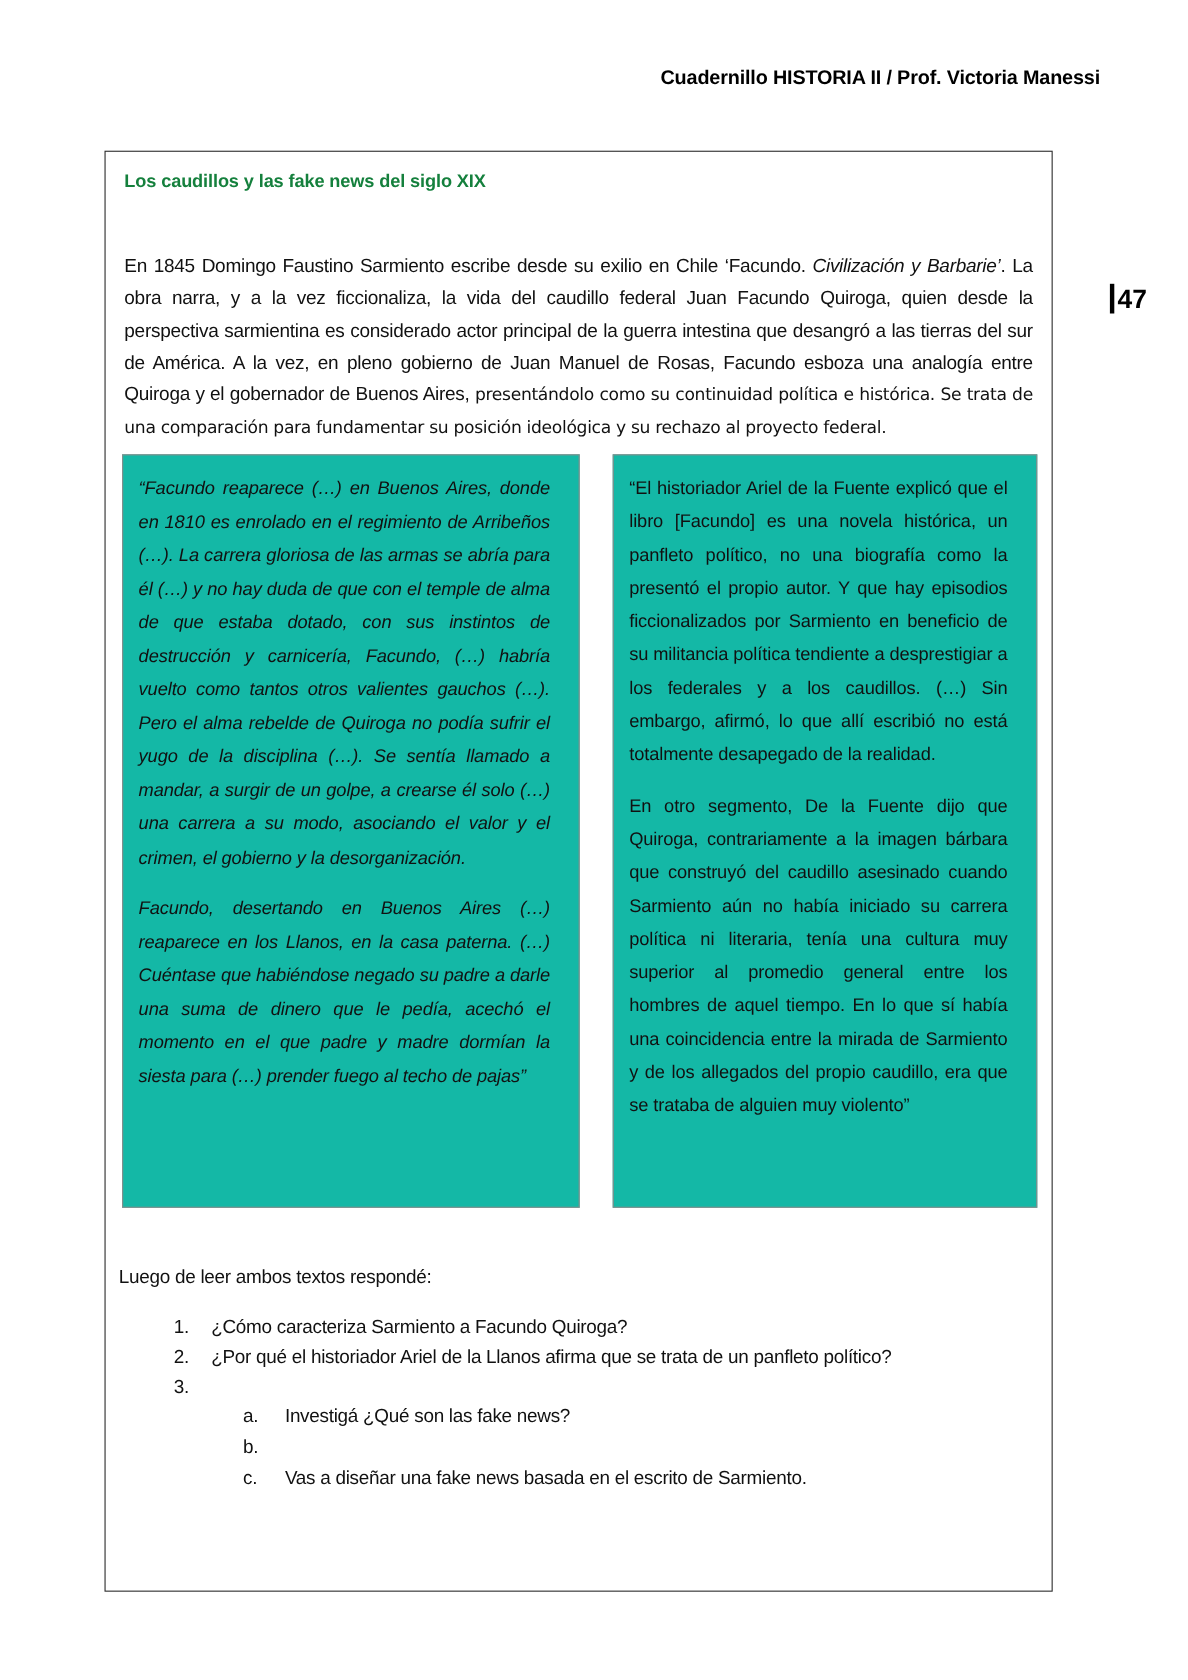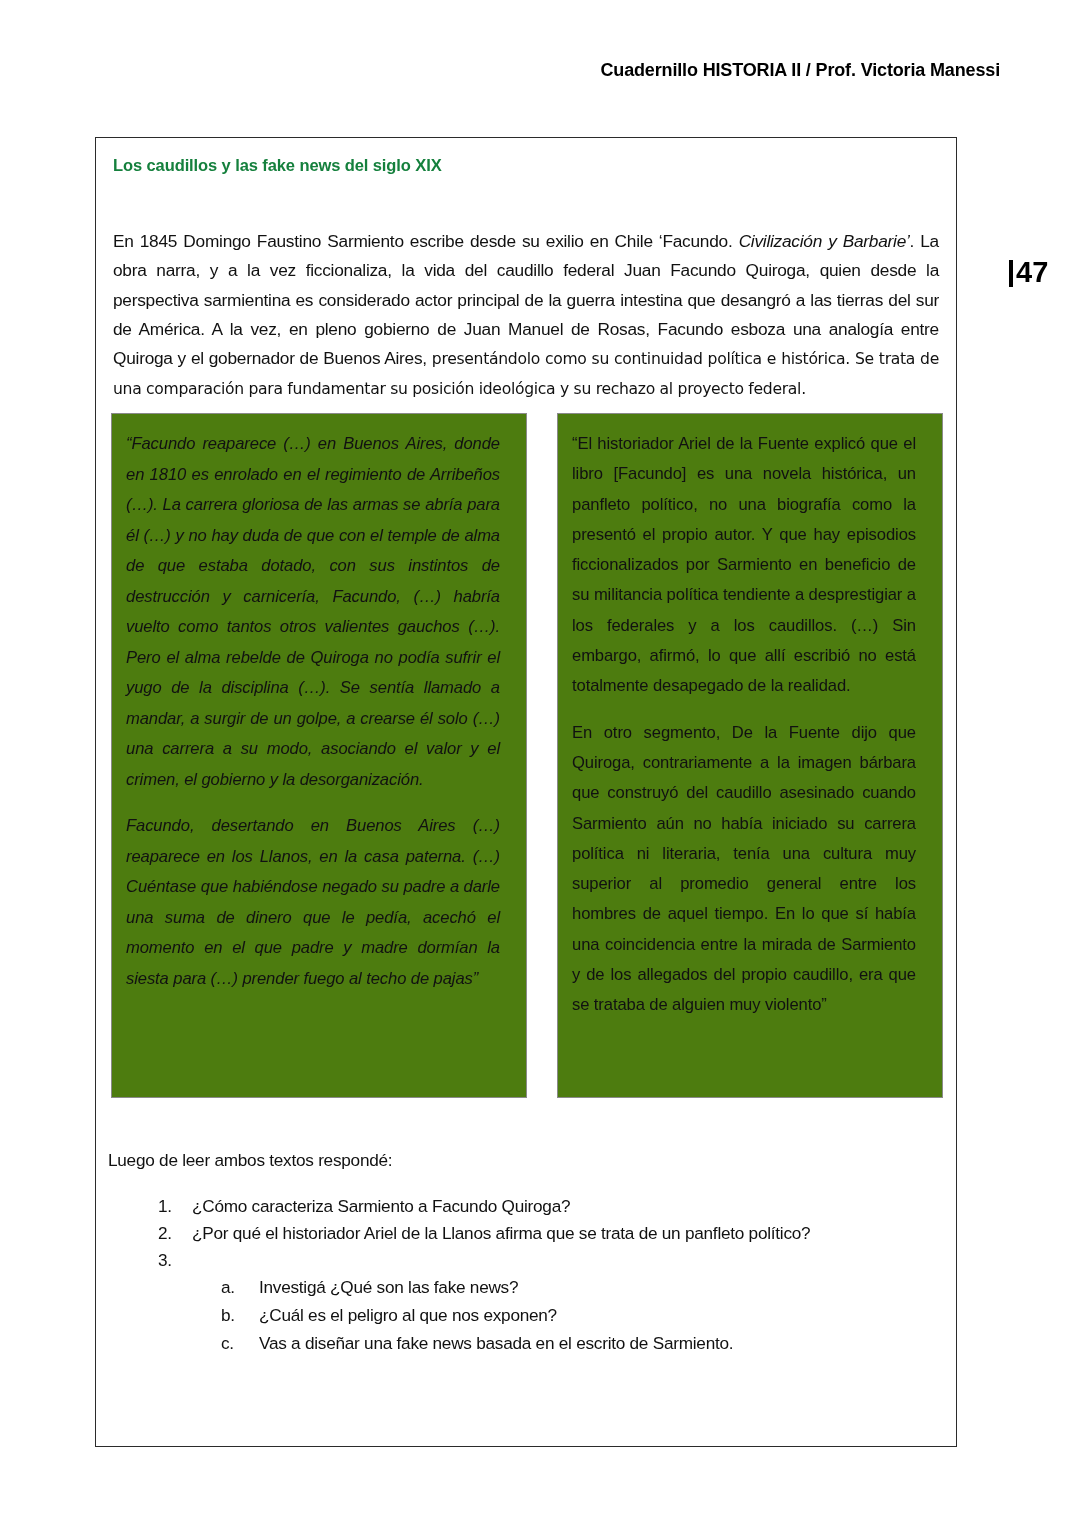--- a/index.html
+++ b/index.html
@@ -27,21 +27,21 @@
     font-weight: bold;
     letter-spacing: -0.15px;
     color: #000;
   }
 
   
   .page-number {
     position: absolute;
     top: 258px;
     left: 1009px;
-    font-size: 29px;
+    font-size: 24px;
     font-weight: bold;
     line-height: 1;
     color: #000;
     display: flex;
     align-items: flex-end;
   }
   .page-number .bar {
     display: inline-block;
     width: 4px;
     height: 27px;
@@ -89,21 +89,21 @@
     position: absolute;
     left: 15px;
     top: 275px;
     width: 832px;
     display: flex;
     gap: 30px;
   }
   .qbox {
     border: 1.3px solid #8a8a8a;
     box-sizing: border-box;
-    background: #4d7c0f;
+    background: #14b8a6;
     padding: 15px 26px 12px 14px;
   }
   .qbox.left  { width: 416px; height: 685px; }
   .qbox.right { width: 386px; height: 685px; }
 
   .qbox p {
     margin: 0 0 16px 0;
     text-align: justify;
     color: #111;
   }
@@ -236,21 +236,20 @@
         </li>
       </ol>
 
       <ol class="sub-list">
         <li class="sub-item">
           <span class="sub-marker">a.</span>
           <span>Investigá ¿Qué son las fake news?</span>
         </li>
         <li class="sub-item">
           <span class="sub-marker">b.</span>
-          <span>¿Cuál es el peligro al que nos exponen?</span>
         </li>
         <li class="sub-item">
           <span class="sub-marker">c.</span>
           <span>Vas a diseñar una fake news basada en el escrito de Sarmiento.</span>
         </li>
       </ol>
     </div>
 
   </div>
 </div>

